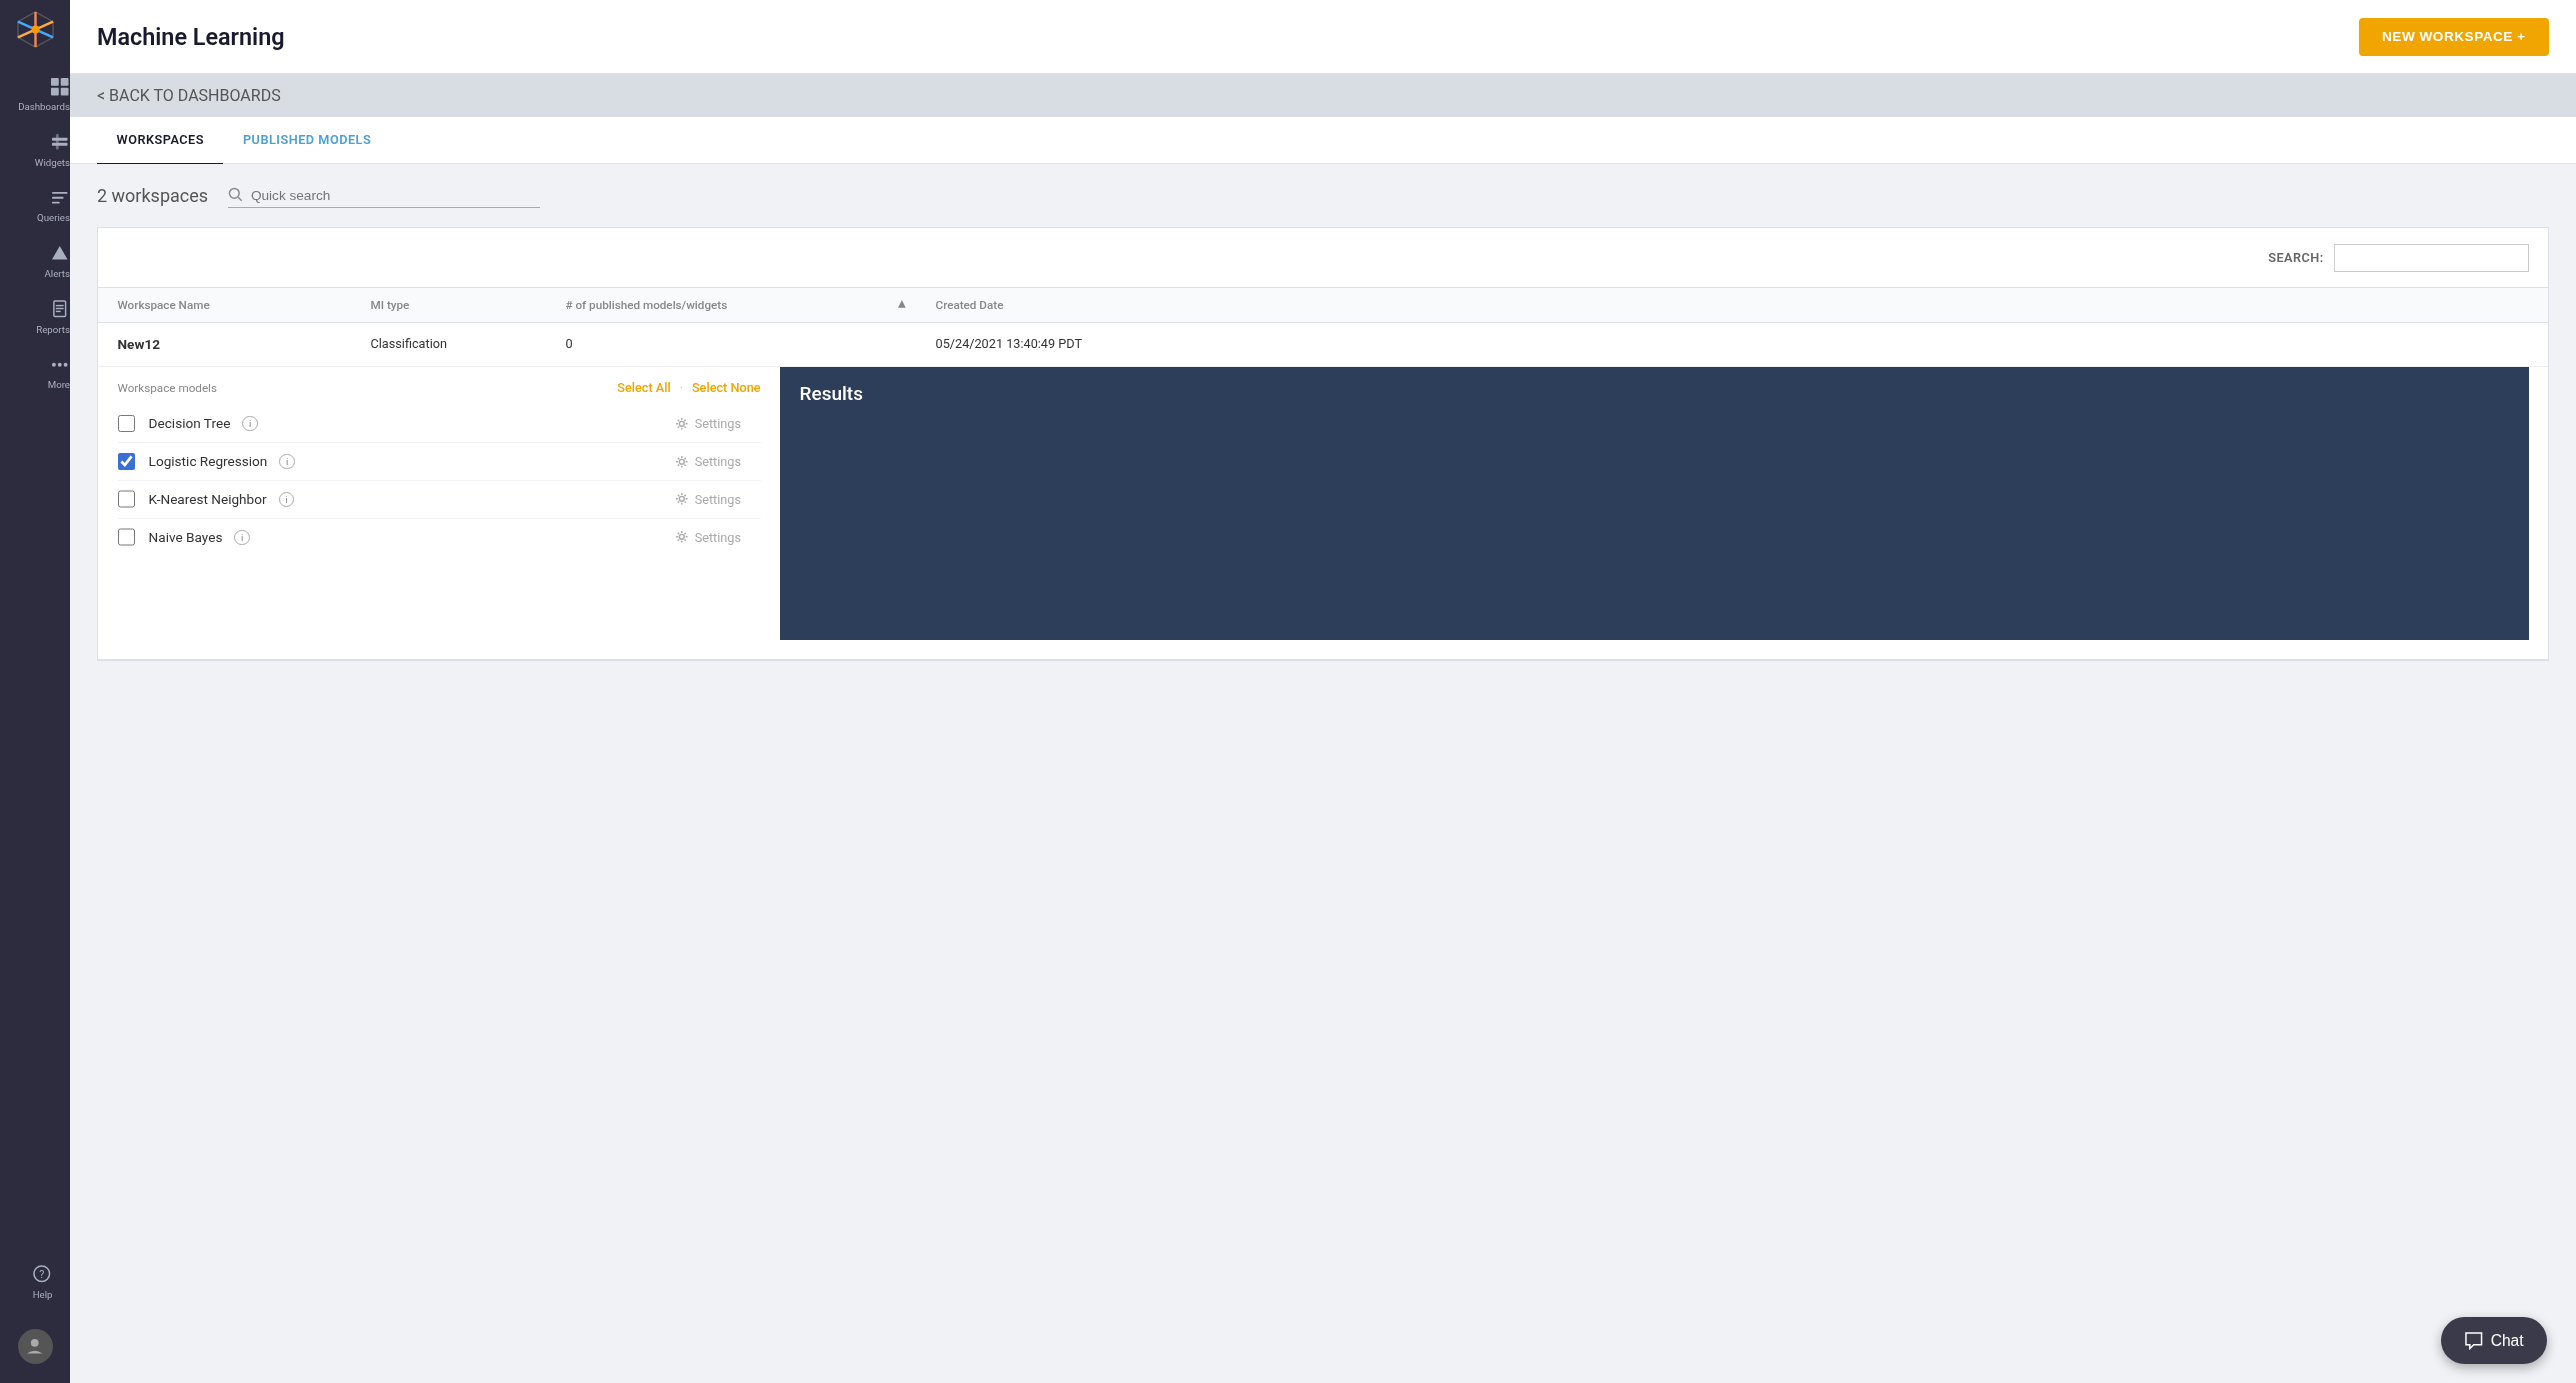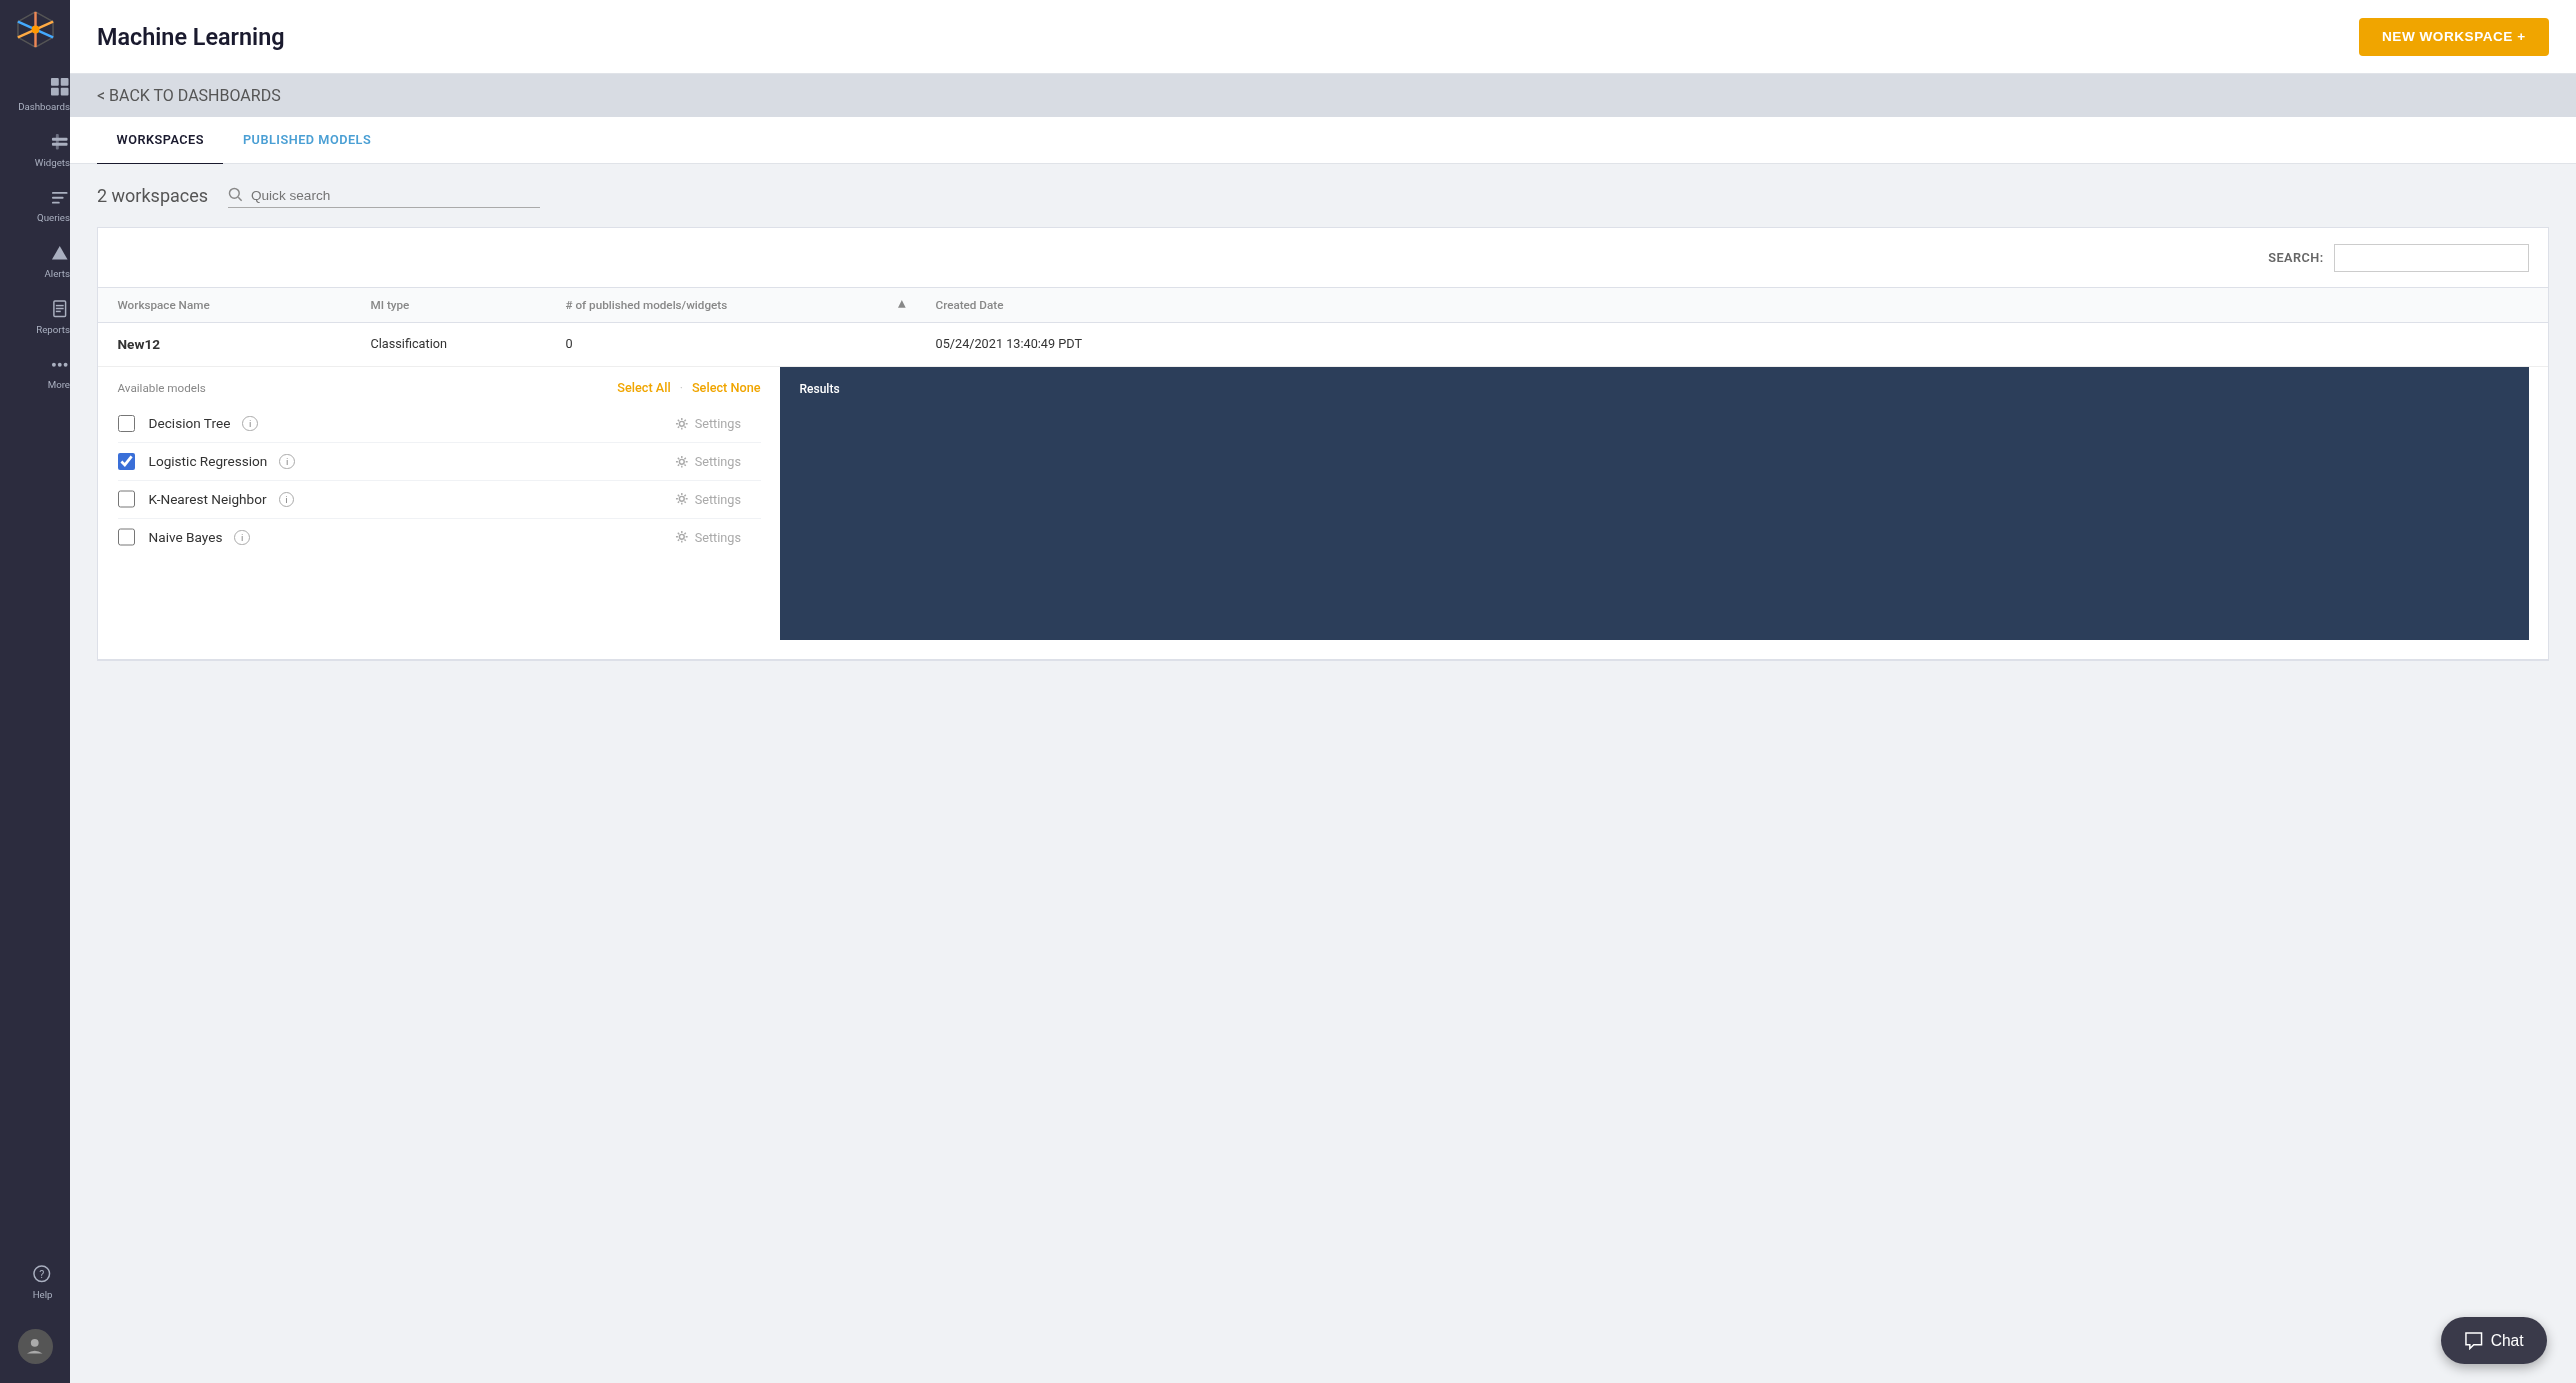--- a/index.html
+++ b/index.html
@@ -320,21 +320,21 @@
     .results-right {
       flex: 1;
       background: #2c3e5a;
       margin-left: 19.5px;
       min-height: 273px;
       display: flex;
       align-items: flex-start;
       padding: 15.6px 19.5px;
     }
     .results-title {
-      font-size: 12px;
+      font-size: 19px;
       color: #fff;
       font-weight: 500;
     }
 
     
     .chat-btn {
       position: fixed;
       bottom: 19px;
       right: 29px;
       background: #3a3a4a;
@@ -512,21 +512,21 @@
         <div class="td">0</div>
         <div class="td"></div>
         <div class="td">05/24/2021 13:40:49 PDT</div>
       </div>
 
       <div class="expanded-section">
         <div class="expanded-inner">
 
           <div class="models-left">
             <div class="available-models-header">
-              <span class="available-models-label">Available models</span>
+              <span class="available-models-label">Workspace models</span>
               <div class="select-links">
                 <span class="select-link">Select All</span>
                 <span class="dot-sep">·</span>
                 <span class="select-link">Select None</span>
               </div>
             </div>
 
             <div class="model-row">
               <input type="checkbox" class="model-checkbox" style="">
               <div class="model-name">

